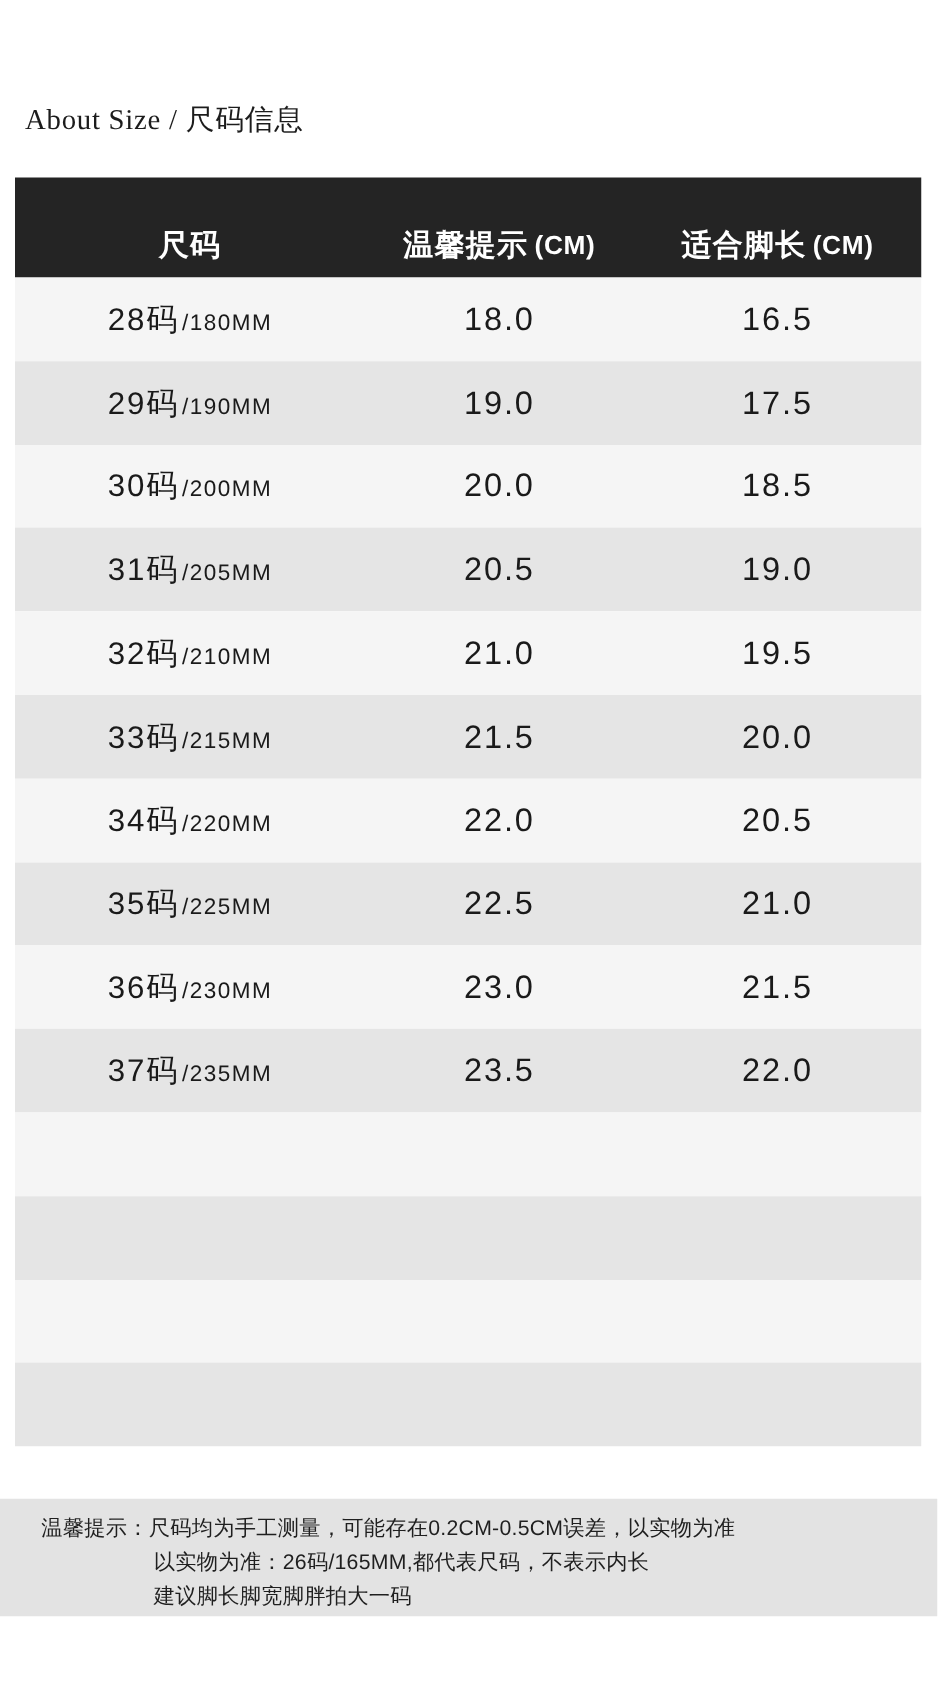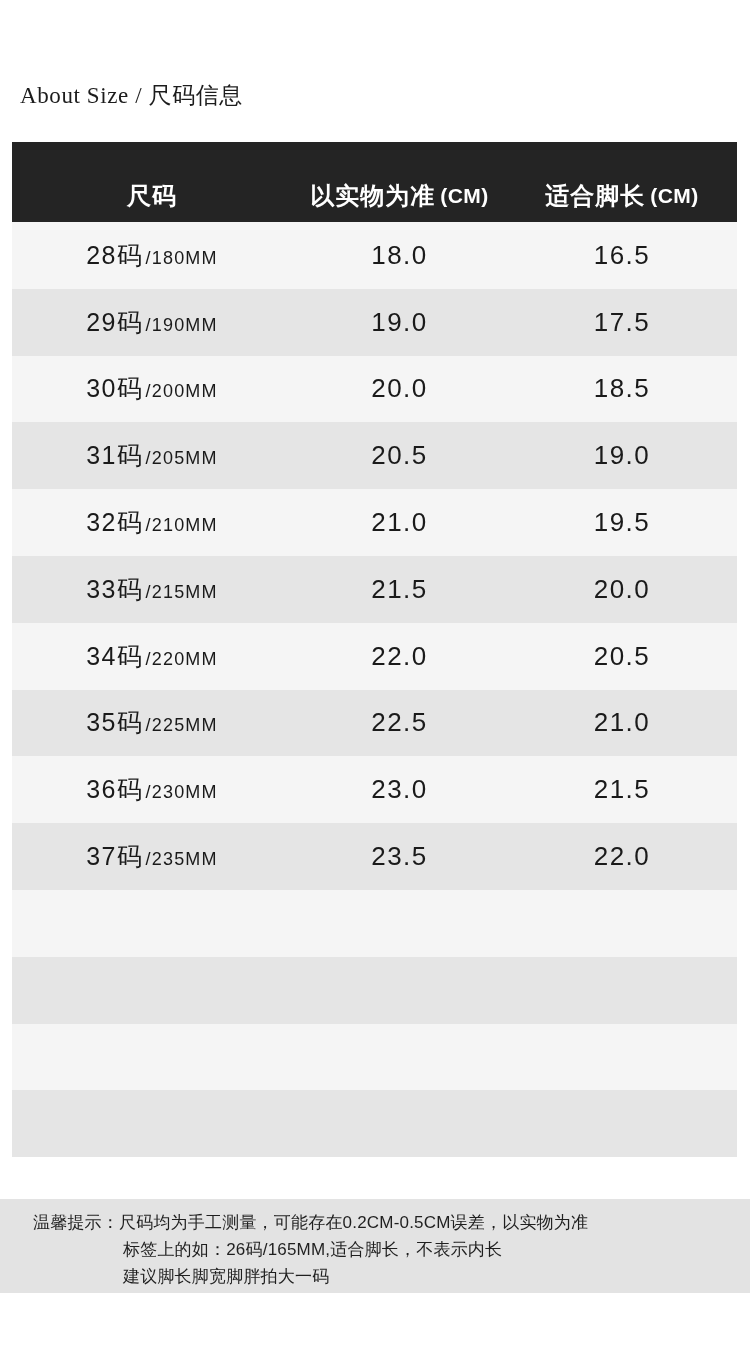--- a/index.html
+++ b/index.html
@@ -140,21 +140,21 @@
 
 <div class="page-title">About Size / 尺码信息</div>
 
 <div class="size-table">
 
   <div class="table-header">
     <div class="th col-size">
       <span>尺码</span>
     </div>
     <div class="th col-inner">
-      <span>以实物为准</span>
+      <span>温馨提示</span>
       <span class="unit">(CM)</span>
     </div>
     <div class="th col-foot">
       <span>适合脚长</span>
       <span class="unit">(CM)</span>
     </div>
   </div>
 
   <div id="rows-container">
       <div class="table-row odd">
@@ -240,15 +240,15 @@
       <div class="spacer-row odd"></div>
       <div class="spacer-row even"></div>
       <div class="spacer-row odd"></div>
       <div class="spacer-row even"></div>
     </div>
 
 </div>
 
 <div class="footer-note">
   <div class="note-line first">温馨提示：尺码均为手工测量，可能存在0.2CM-0.5CM误差，以实物为准</div>
-  <div class="note-line indent">标签上的如：26码/165MM,适合脚长，不表示内长</div>
+  <div class="note-line indent">以实物为准：26码/165MM,都代表尺码，不表示内长</div>
   <div class="note-line indent">建议脚长脚宽脚胖拍大一码</div>
 </div>
 
 </body></html>

